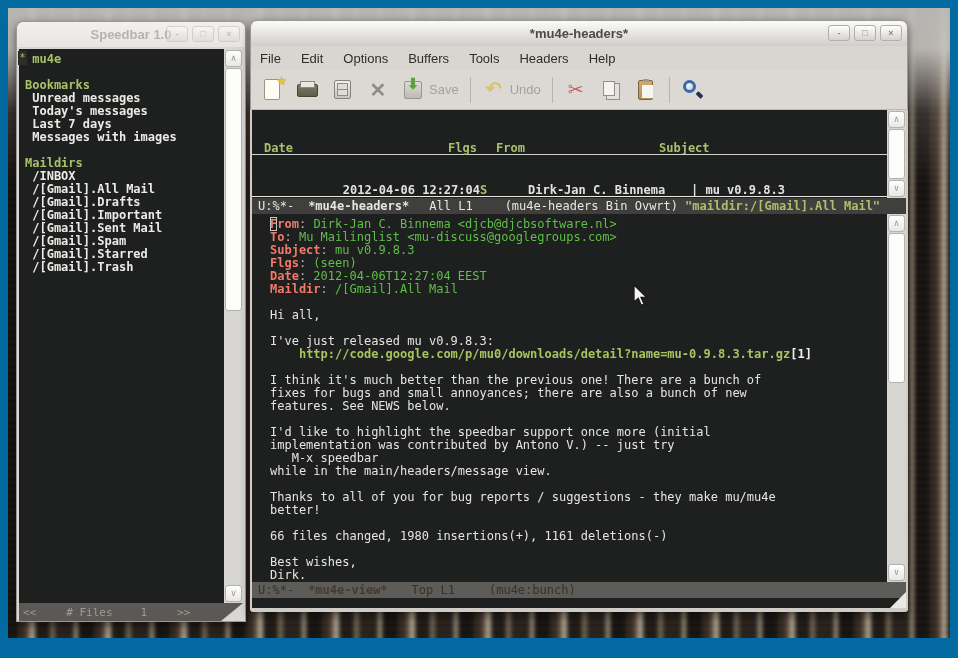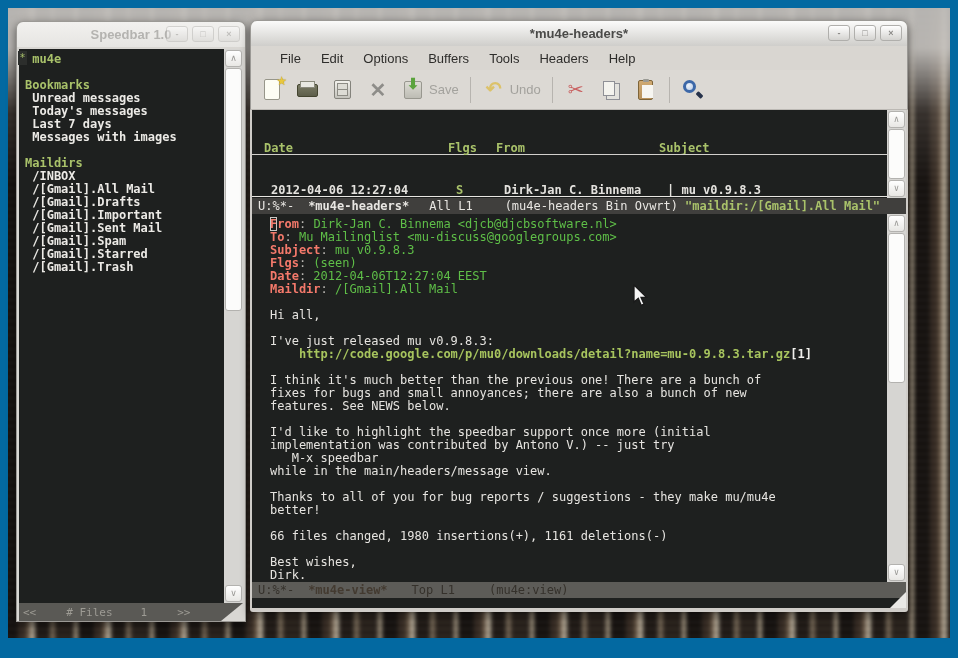--- a/index.html
+++ b/index.html
@@ -60,21 +60,21 @@
             border:1px solid #b3b2af; border-radius:3px; color:#9a9996;
             font-size:9px; line-height:15px; text-align:center; flex:0 0 auto; }
   .sc-thumb { width:17px; background:#fcfcfb; border:1px solid #b3b2af;
               border-radius:3px; margin:1px 0; flex:0 0 auto; }
   .sc-track { flex:1; }
 
   
   #emacs-win { left:250px; top:20px; width:658px; height:592px; }
   .menubar { height:24px; background:#d9d6d1; border-left:1px solid #9b9995;
              border-right:1px solid #9b9995; display:flex; align-items:center;
-             padding-left:20px; gap:2px; font-size:13px; color:#2e2d2b; }
+             padding-left:0; gap:2px; font-size:13px; color:#2e2d2b; }
   .menu-item { padding:3px 9px; }
   .toolbar { height:40px; background:#dcd9d4; border-left:1px solid #9b9995;
              border-right:1px solid #9b9995; border-bottom:1px solid #bcb9b4;
              display:flex; align-items:center; padding-left:10px; gap:11px; }
   .tb-btn { display:flex; align-items:center; gap:4px; }
   .tb-label { font-size:13px; color:#a3a29d; }
   .tb-sep { width:1px; height:26px; background:#b7b4af; }
 
   
   .ic { position:relative; width:24px; height:24px; flex:0 0 auto; }
@@ -129,21 +129,21 @@
   .hdr-pane { flex:1; padding-top:3px; overflow:hidden; white-space:pre; }
   .hrow { display:flex; height:14px; line-height:14px; position:relative; color:#e4e2de; }
   .hcol-date { width:196px; padding-left:12px; flex:0 0 auto; }
   .hcol-flags { width:48px; flex:0 0 auto; }
   .hcol-from { width:163px; flex:0 0 auto; }
   .hcol-subject { flex:1; overflow:hidden; }
   .hrow-head { color:#a9c26a; font-weight:bold; border-bottom:1px solid #d2d0cc; }
   .hrow-sel { font-weight:bold; border-bottom:1px solid #e8e6e2; }
   .hrow .hcol-flags { color:#a9c26a; }
   .hrow-head .hcol-flags { color:#a9c26a; }
-  .hrow .date-cell { padding-left:19px; width:204px; flex:0 0 auto; }
+  .hrow .date-cell { padding-left:19px; width:228px; flex:0 0 auto;text-align:right; }
   .trunc-arrow { position:absolute; right:1px; top:0; color:#7cbf4f; }
 
   .modeline-a { height:16px; background:#403f3d; color:#e8e6e2; display:flex;
                 align-items:center; padding-left:6px; white-space:pre; line-height:16px; }
   .modeline-a .mlbuf { font-weight:bold; }
   .modeline-a .mlquery { color:#a9c26a; font-weight:bold; }
   .modeline-i { height:16px; background:#5d5c58; color:#35312b; display:flex;
                 align-items:center; padding-left:6px; white-space:pre; line-height:16px; }
   .modeline-i .mlbuf { font-weight:bold; color:#433a30; }
 
@@ -313,21 +313,21 @@
           <div class="sc-thumb" style="height:150px"></div>
           <div class="sc-track"></div>
           <div class="sc-btn">∨</div>
         </div>
       </div>
 
       <div class="modeline-i">
         <span>U:%*-</span>
         <span class="mlbuf" style="margin-left:14px">*mu4e-view*</span>
         <span style="margin-left:24px">Top L1</span>
-        <span style="margin-left:34px">(mu4e:view)</span>
+        <span style="margin-left:34px">(mu4e:bunch)</span>
       </div>
 
       <div class="minibuffer"></div>
     </div>
     <div class="main-grip"></div>
   </div>
 
   <div id="mouse-cursor">
     <svg width="22" height="24" viewBox="0 0 22 24">
       <path d="M4 1 L4 18 L8.3 14.3 L11.2 21.3 L14 20.1 L11 13.3 L16.5 13.3 Z" fill="#f5f5f5" stroke="#1a1a1a" stroke-width="1.3"></path>

